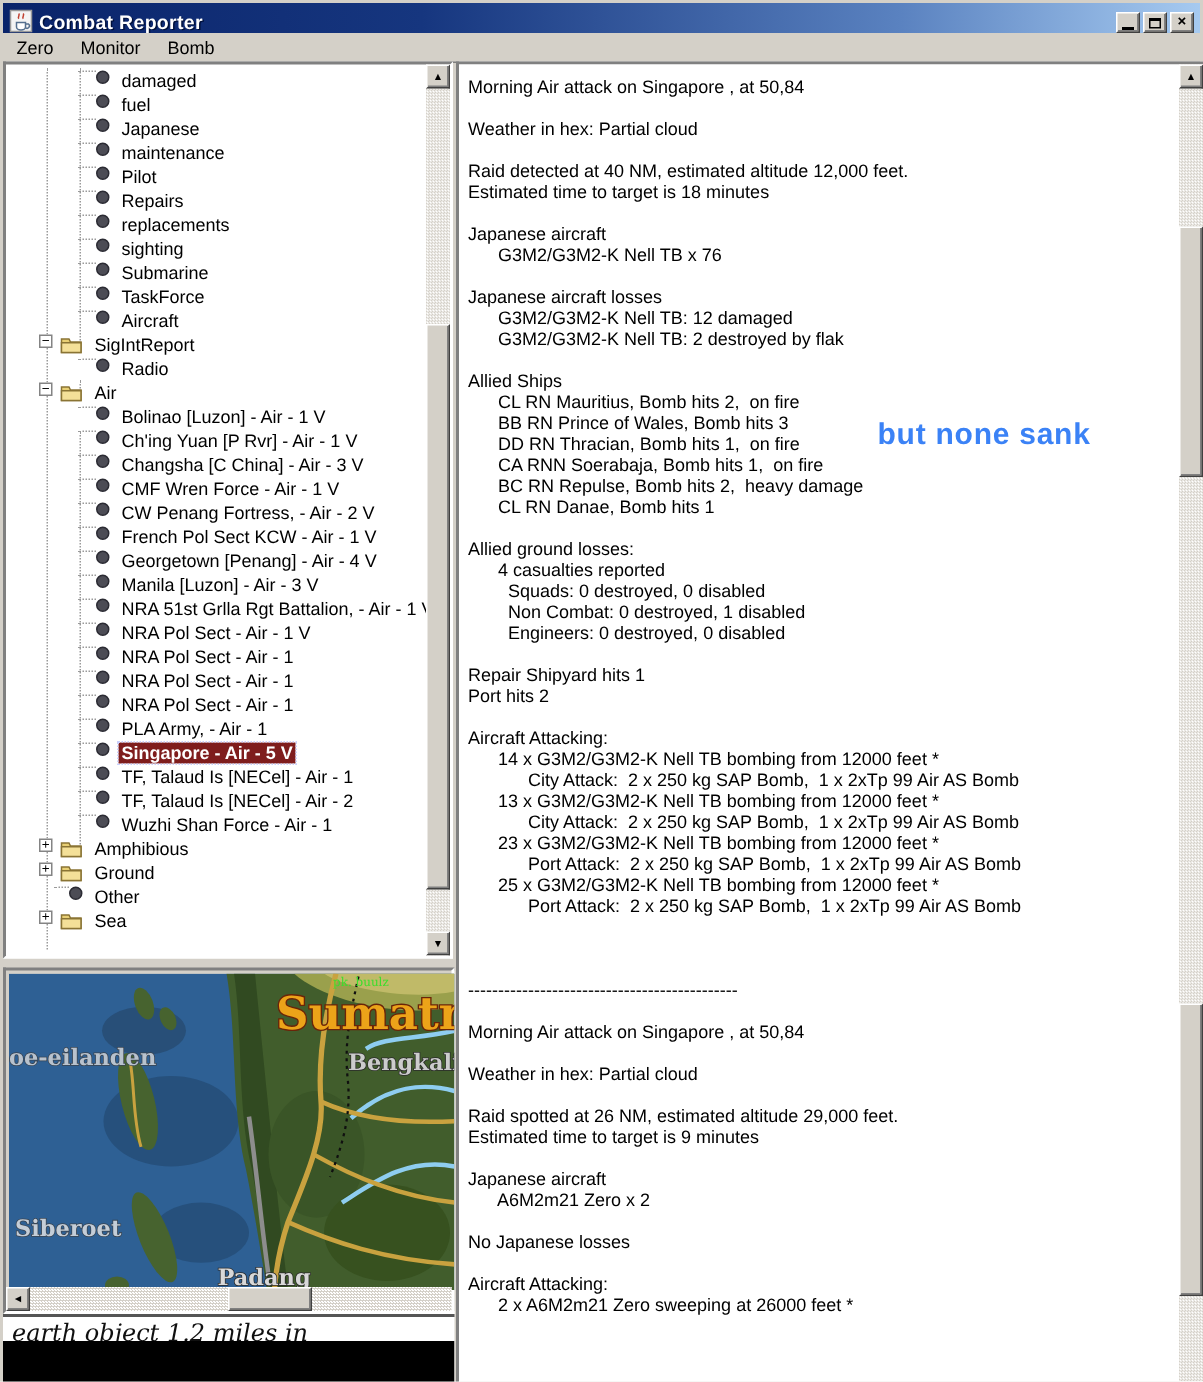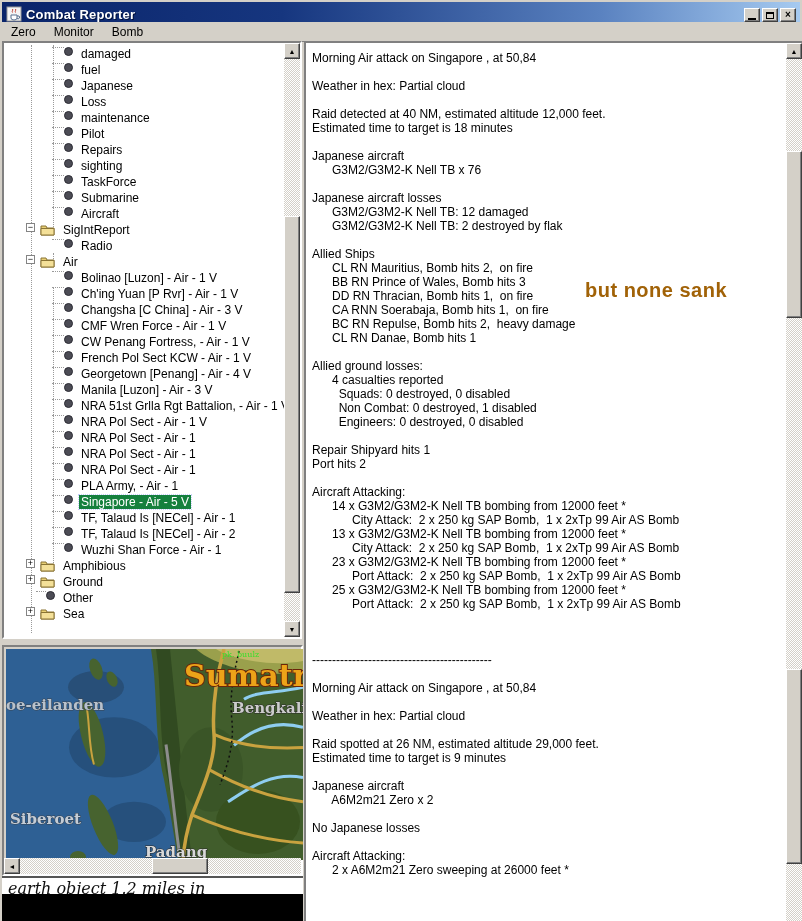--- a/index.html
+++ b/index.html
@@ -35,21 +35,21 @@
   .tree-rows{position:absolute;left:0;top:2px;right:16px;padding-top:2px;}
   .trow{height:16px;display:flex;align-items:flex-start;font-size:12px;color:#000;white-space:nowrap;}
   .trow .stub{border-top:1px dotted #9a9a9a;height:0;flex:0 0 auto;}
   .trow.lvl3 .stub{width:12px;margin-left:48px;}
   .trow.lvl2.leaf .stub{width:10px;margin-left:32px;}
   .toggle{flex:0 0 auto;width:9px;height:9px;box-sizing:border-box;background:#fff;border:1px solid #848484;
     margin-left:22px;font-size:9px;line-height:7px;text-align:center;color:#000;}
   .folder-ic{flex:0 0 auto;margin-left:5px;width:15px;height:13px;}
   .bullet{flex:0 0 auto;width:7px;height:7px;border-radius:50%;background:#4c4c55;border:1px solid #2b2b33;}
   .tlabel{margin-left:6px;padding:0 2px;}
-  .trow.selected .tlabel{background:#15803d;color:#fff;outline:1px dotted #c9cffb;}
+  .trow.selected .tlabel{background:#7f1d1d;color:#fff;outline:1px dotted #c9cffb;font-weight:bold;}
   .vline{position:absolute;width:0;border-left:1px dotted #9a9a9a;}
 
   
   .track{background:#fff;background-image:conic-gradient(#fff 0 90deg,#d4d0c8 0 180deg,#fff 0 270deg,#d4d0c8 0);
     background-size:2px 2px;}
   .vscroll{position:absolute;top:0;bottom:0;right:0;width:16px;}
   .sbtn{position:absolute;left:0;width:16px;height:16px;background:#d4d0c8;border:1px solid;
     border-color:#fff #404040 #404040 #fff;box-shadow:inset -1px -1px 0 #808080;box-sizing:border-box;
     display:flex;align-items:center;justify-content:center;font-size:7px;color:#000;padding:0;}
   .sthumb{position:absolute;left:0;width:16px;background:#d4d0c8;border:1px solid;
@@ -133,57 +133,57 @@
           <div class="trow lvl3 leaf">
     <span class="stub"></span>
 
     <span class="bullet"></span>
     <span class="tlabel">Japanese</span>
   </div>
           <div class="trow lvl3 leaf">
     <span class="stub"></span>
 
     <span class="bullet"></span>
-    <span class="tlabel">Loss</span>
-  </div>
-          <div class="trow lvl3 leaf">
-    <span class="stub"></span>
-
-    <span class="bullet"></span>
     <span class="tlabel">maintenance</span>
   </div>
           <div class="trow lvl3 leaf">
     <span class="stub"></span>
 
     <span class="bullet"></span>
     <span class="tlabel">Pilot</span>
   </div>
           <div class="trow lvl3 leaf">
     <span class="stub"></span>
 
     <span class="bullet"></span>
     <span class="tlabel">Repairs</span>
   </div>
           <div class="trow lvl3 leaf">
     <span class="stub"></span>
 
     <span class="bullet"></span>
+    <span class="tlabel">replacements</span>
+  </div>
+          <div class="trow lvl3 leaf">
+    <span class="stub"></span>
+
+    <span class="bullet"></span>
     <span class="tlabel">sighting</span>
   </div>
           <div class="trow lvl3 leaf">
     <span class="stub"></span>
 
     <span class="bullet"></span>
+    <span class="tlabel">Submarine</span>
+  </div>
+          <div class="trow lvl3 leaf">
+    <span class="stub"></span>
+
+    <span class="bullet"></span>
     <span class="tlabel">TaskForce</span>
-  </div>
-          <div class="trow lvl3 leaf">
-    <span class="stub"></span>
-
-    <span class="bullet"></span>
-    <span class="tlabel">Submarine</span>
   </div>
           <div class="trow lvl3 leaf">
     <span class="stub"></span>
 
     <span class="bullet"></span>
     <span class="tlabel">Aircraft</span>
   </div>
           <div class="trow lvl2 folder">
 
     <span class="toggle">−</span>
@@ -235,21 +235,21 @@
           <div class="trow lvl3 leaf">
     <span class="stub"></span>
 
     <span class="bullet"></span>
     <span class="tlabel">CMF Wren Force  - Air - 1 V</span>
   </div>
           <div class="trow lvl3 leaf">
     <span class="stub"></span>
 
     <span class="bullet"></span>
-    <span class="tlabel">CW Penang Fortress,  - Air - 1 V</span>
+    <span class="tlabel">CW Penang Fortress,  - Air - 2 V</span>
   </div>
           <div class="trow lvl3 leaf">
     <span class="stub"></span>
 
     <span class="bullet"></span>
     <span class="tlabel">French Pol Sect KCW  - Air - 1 V</span>
   </div>
           <div class="trow lvl3 leaf">
     <span class="stub"></span>
 
@@ -432,21 +432,21 @@
 Raid spotted at 26 NM, estimated altitude 29,000 feet.
 Estimated time to target is 9 minutes
 
 Japanese aircraft
       A6M2m21 Zero x 2
 
 No Japanese losses
 
 Aircraft Attacking:
       2 x A6M2m21 Zero sweeping at 26000 feet *</div>
-      <div class="annotation" id="annotation" style="color: #a16207;">but none sank</div>
+      <div class="annotation" id="annotation" style="color: #3b82f6;">but none sank</div>
       <div class="vscroll">
         <div class="track" style="position:absolute;inset:0;"></div>
         <button class="sbtn" style="top:0;">
             <span>▲</span>
           </button>
         <div class="sthumb" style="top:108px;height:167px;"></div>
         <div class="sthumb" style="top:626px;height:195px;"></div>
       </div>
     </div>
   </div>

